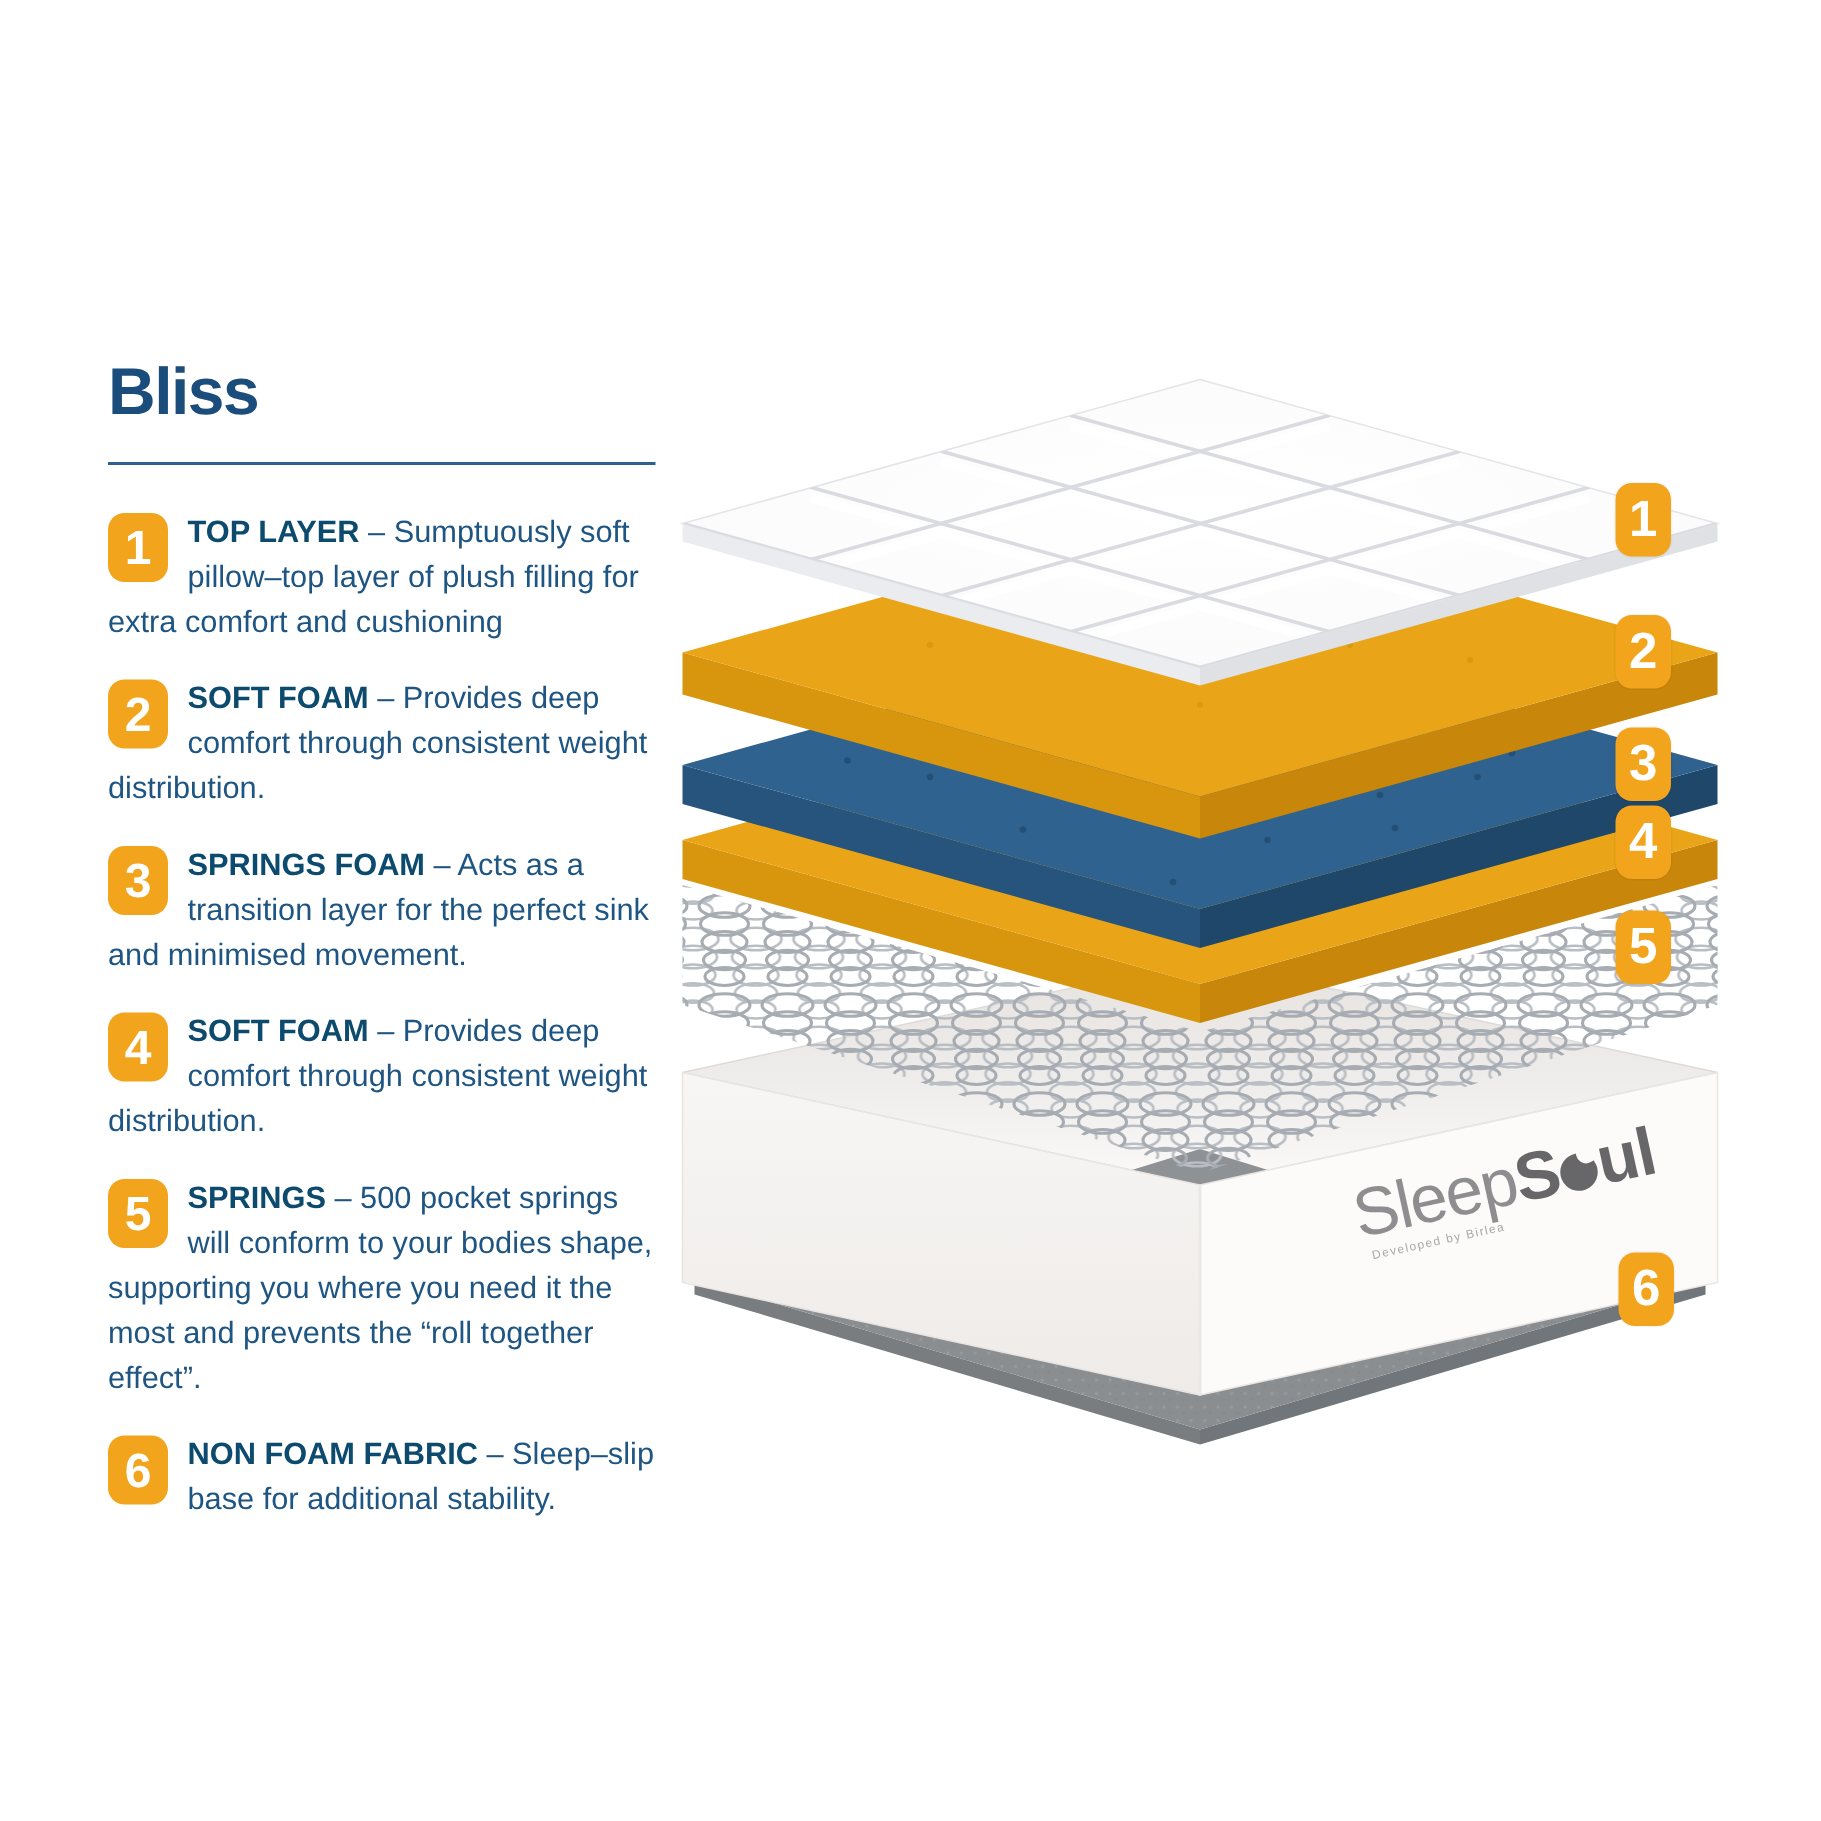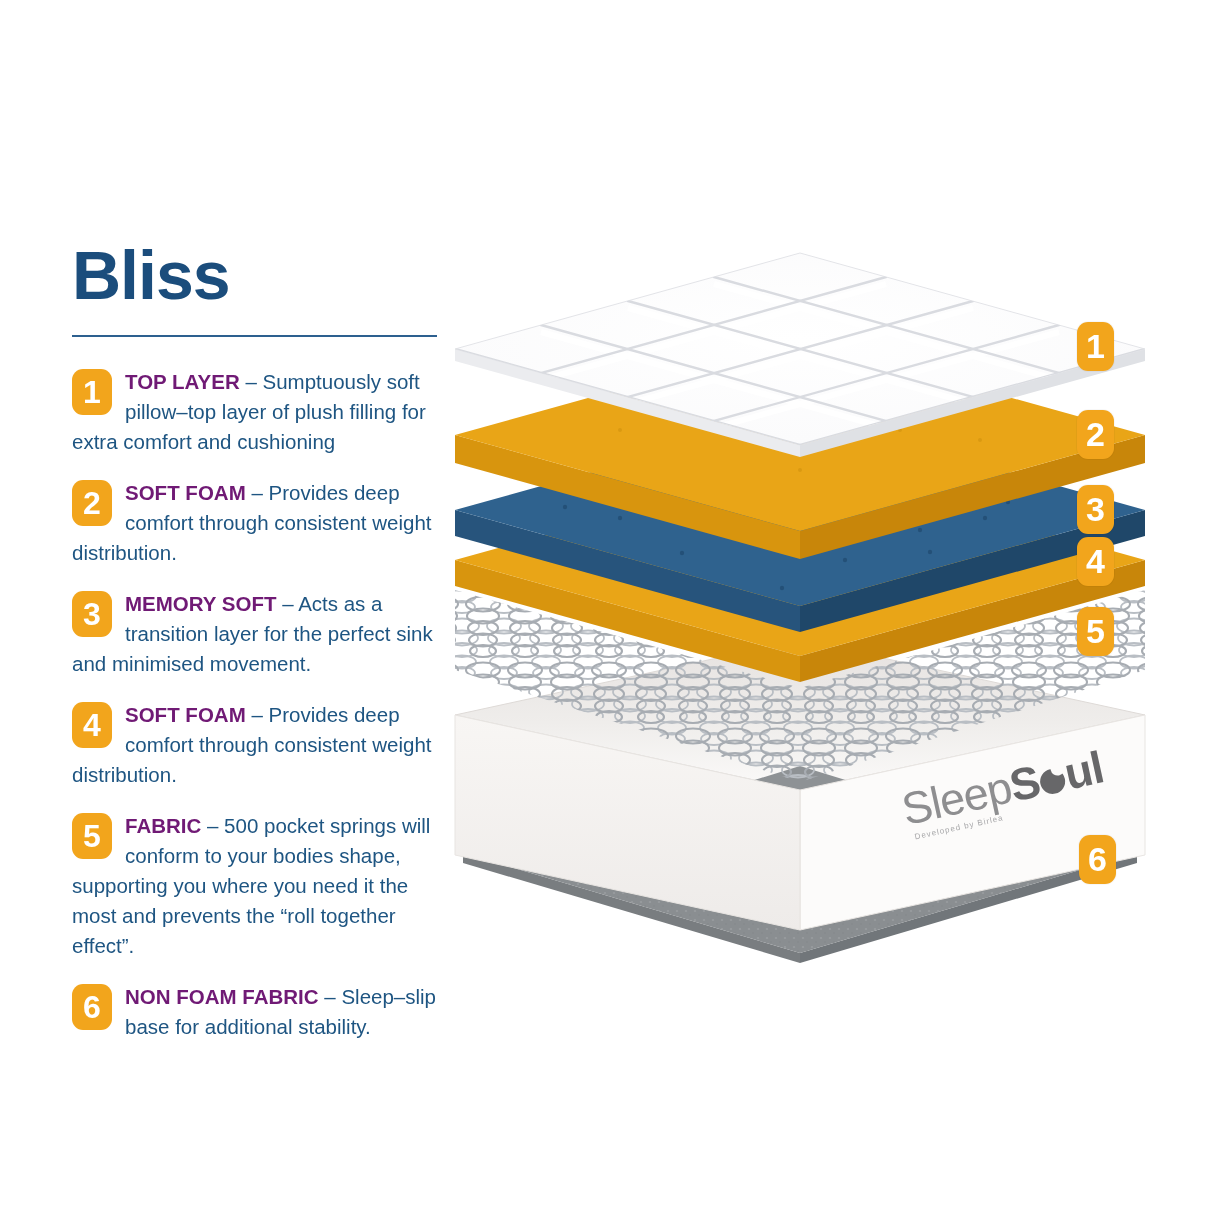--- a/index.html
+++ b/index.html
@@ -2,30 +2,30 @@
 <html><head>
 <meta charset="utf-8">
 <style>
   html,body{margin:0;padding:0;background:#ffffff;}
   .canvas{position:relative;width:1214px;height:1214px;background:#ffffff;overflow:hidden;
           font-family:"Liberation Sans","DejaVu Sans",sans-serif;}
   svg.diagram{position:absolute;left:0;top:0;}
 
   
   .left-col{position:absolute;left:72px;top:228px;width:372px;}
-  .title{margin:10px 0 13px 0;font-size:68px;line-height:1.1;font-weight:bold;
+  .title{margin:10px 0 13px 0;font-size:44px;line-height:1.1;font-weight:bold;
          color:#1b4d7c;letter-spacing:-1px;}
   .divider{border:none;border-top:2px solid #2d608f;margin:22px 0 0 0;width:365px;}
   .items{margin-top:30px;}
   .item{clear:both;margin:0 0 21px 0;}
   .num-badge{float:left;width:40px;height:46px;margin:2px 13px 2px 0;
              background:#f2a51c;border-radius:11px;color:#ffffff;
              font-size:32px;font-weight:bold;text-align:center;line-height:46px;}
   .itext{margin:0;font-size:20.5px;line-height:30px;color:#1e5582;}
-  .itext strong{color:#701a75;font-weight:bold;}
+  .itext strong{color:#0c4a6e;font-weight:bold;}
 
   
   .dbadge{position:absolute;width:37px;height:49px;background:#f2a51c;border-radius:11px;
           color:#ffffff;font-size:34px;font-weight:bold;text-align:center;line-height:49px;
           box-shadow:0 0 0 1px rgba(0,0,0,0.03);}
   .db1{left:1077px;top:322px;} .db2{left:1077px;top:410px;} .db3{left:1077px;top:485px;}
   .db4{left:1077px;top:537px;} .db5{left:1077px;top:607px;} .db6{left:1079px;top:835px;}
 
   
   .logo{position:absolute;left:898px;top:788px;transform:rotate(-12.3deg);
@@ -208,31 +208,31 @@
         <p class="itext"><strong>TOP LAYER</strong> <span>– Sumptuously soft pillow–top layer of plush filling for extra comfort and cushioning</span></p>
       </div>
 
       <div class="item">
         <span class="num-badge">2</span>
         <p class="itext"><strong>SOFT FOAM</strong> <span>– Provides deep comfort through consistent weight distribution.</span></p>
       </div>
 
       <div class="item">
         <span class="num-badge">3</span>
-        <p class="itext"><strong>MEMORY SOFT</strong> <span>– Acts as a transition layer for the perfect sink and minimised movement.</span></p>
+        <p class="itext"><strong>SPRINGS FOAM</strong> <span>– Acts as a transition layer for the perfect sink and minimised movement.</span></p>
       </div>
 
       <div class="item">
         <span class="num-badge">4</span>
         <p class="itext"><strong>SOFT FOAM</strong> <span>– Provides deep comfort through consistent weight distribution.</span></p>
       </div>
 
       <div class="item">
         <span class="num-badge">5</span>
-        <p class="itext"><strong>FABRIC</strong> <span>– 500 pocket springs will conform to your bodies shape, supporting you where you need it the most and prevents the “roll together effect”.</span></p>
+        <p class="itext"><strong>SPRINGS</strong> <span>– 500 pocket springs will conform to your bodies shape, supporting you where you need it the most and prevents the “roll together effect”.</span></p>
       </div>
 
       <div class="item">
         <span class="num-badge">6</span>
         <p class="itext"><strong>NON FOAM FABRIC</strong> <span>– Sleep–slip base for additional stability.</span></p>
       </div>
 
     </div>
   </div>
 

